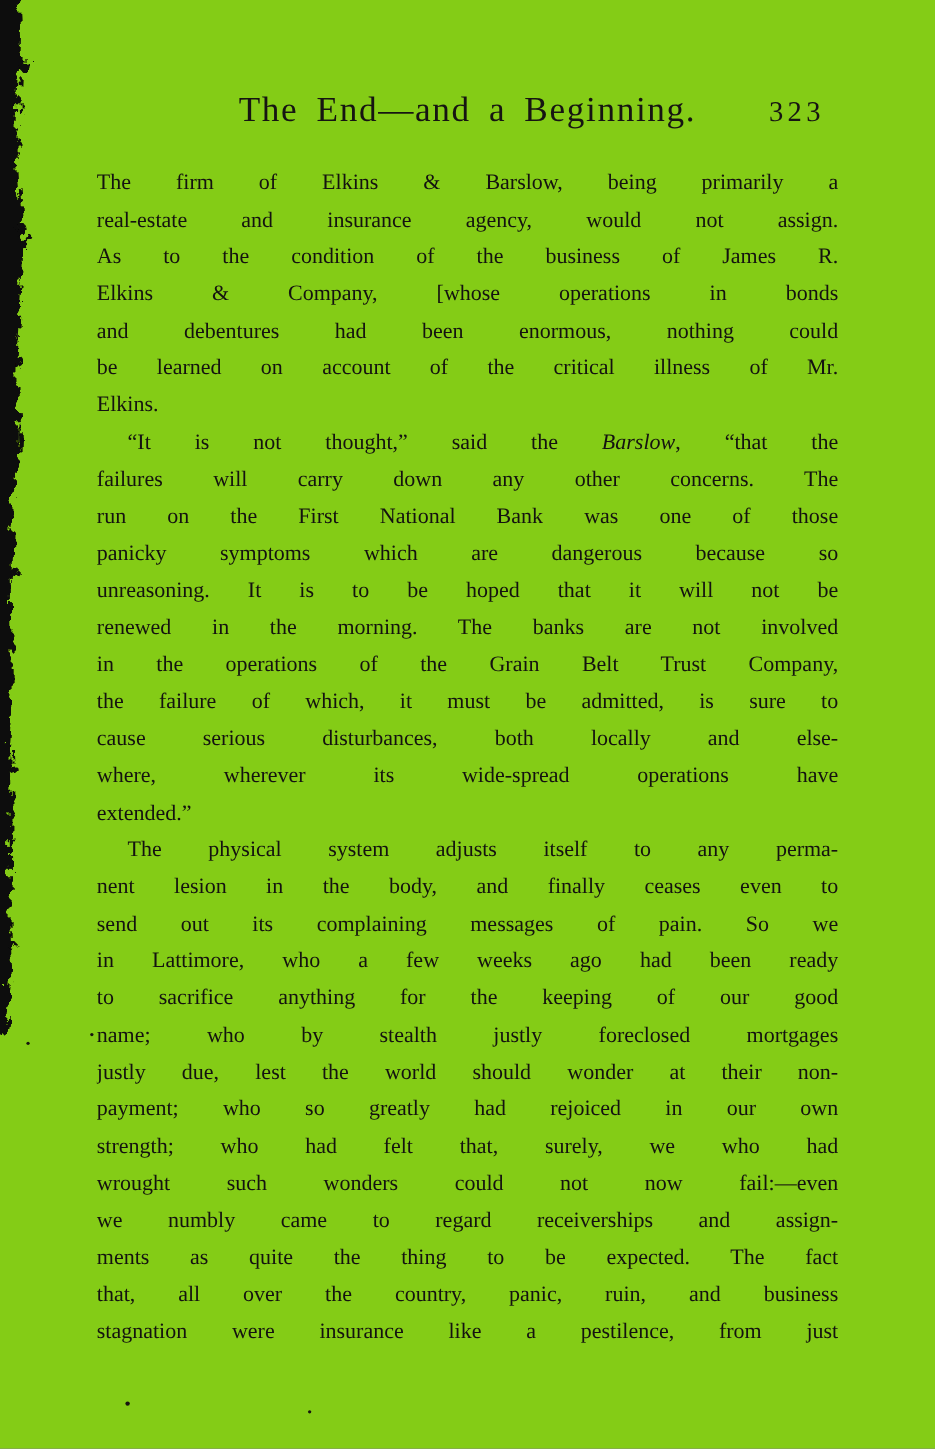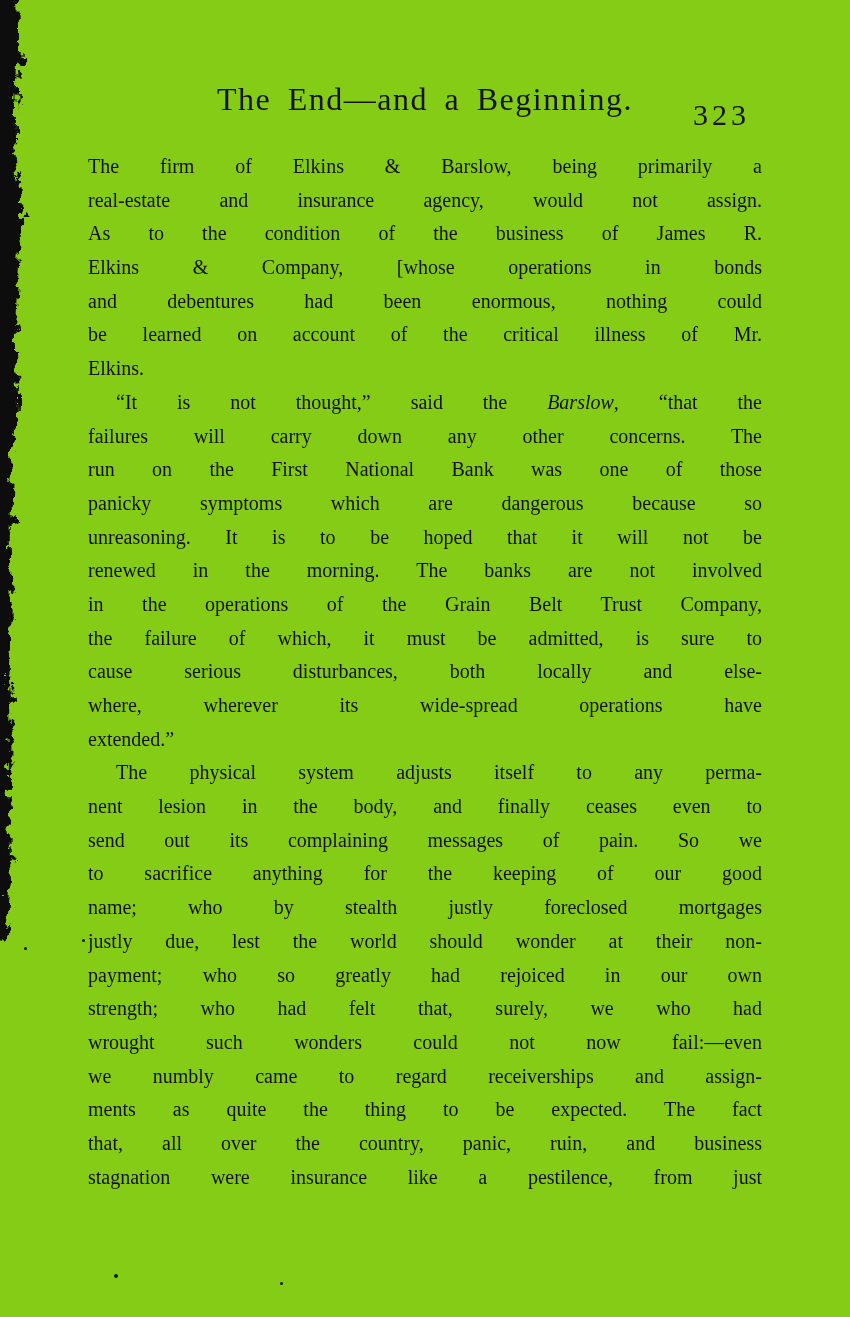--- a/index.html
+++ b/index.html
@@ -12,22 +12,22 @@
     color:#141210;
   }
   .edge-svg{position:absolute;left:0;top:0;pointer-events:none;}
   .header{
     position:absolute;left:88px;top:76px;width:674px;height:46px;
     line-height:46px;text-align:center;
     font-size:32px;letter-spacing:1.5px;word-spacing:7px;
     color:#161412;
   }
   .pagenum{
-    position:absolute;right:12px;top:16px;
-    font-size:30px;letter-spacing:4px;line-height:46px;
+    position:absolute;right:12px;top:3px;
+    font-size:26px;letter-spacing:4px;line-height:46px;
   }
   .body-text{
     position:absolute;left:88px;top:150px;width:674px;
     font-size:20px;
   }
   .line{
     height:33.7px;line-height:33.7px;
     text-align:justify;text-align-last:justify;
     overflow:hidden;white-space:normal;
   }
@@ -92,20 +92,21 @@
       <div class="line"><span>unreasoning.  It is to be hoped that it will not be</span></div>
       <div class="line"><span>renewed in the morning.  The banks are not involved</span></div>
       <div class="line"><span>in the operations of the Grain Belt Trust Company,</span></div>
       <div class="line"><span>the failure of which, it must be admitted, is sure to</span></div>
       <div class="line"><span>cause serious disturbances, both locally and else-</span></div>
       <div class="line"><span>where, wherever its wide-spread operations have</span></div>
       <div class="line noj"><span>extended.”</span></div>
       <div class="line ind"><span>The physical system adjusts itself to any perma-</span></div>
       <div class="line"><span>nent lesion in the body, and finally ceases even to</span></div>
       <div class="line"><span>send out its complaining messages of pain.  So we</span></div>
+      <div class="line"><span>in Lattimore, who a few weeks ago had been ready</span></div>
       <div class="line"><span>to sacrifice anything for the keeping of our good</span></div>
       <div class="line"><span>name; who by stealth justly foreclosed mortgages</span></div>
       <div class="line"><span>justly due, lest the world should wonder at their non-</span></div>
       <div class="line"><span>payment; who so greatly had rejoiced in our own</span></div>
       <div class="line"><span>strength; who had felt that, surely, we who had</span></div>
       <div class="line"><span>wrought such wonders could not now fail:—even</span></div>
       <div class="line"><span>we numbly came to regard receiverships and assign-</span></div>
       <div class="line"><span>ments as quite the thing to be expected.  The fact</span></div>
       <div class="line"><span>that, all over the country, panic, ruin, and business</span></div>
       <div class="line"><span>stagnation were insurance like a pestilence, from just</span></div>

